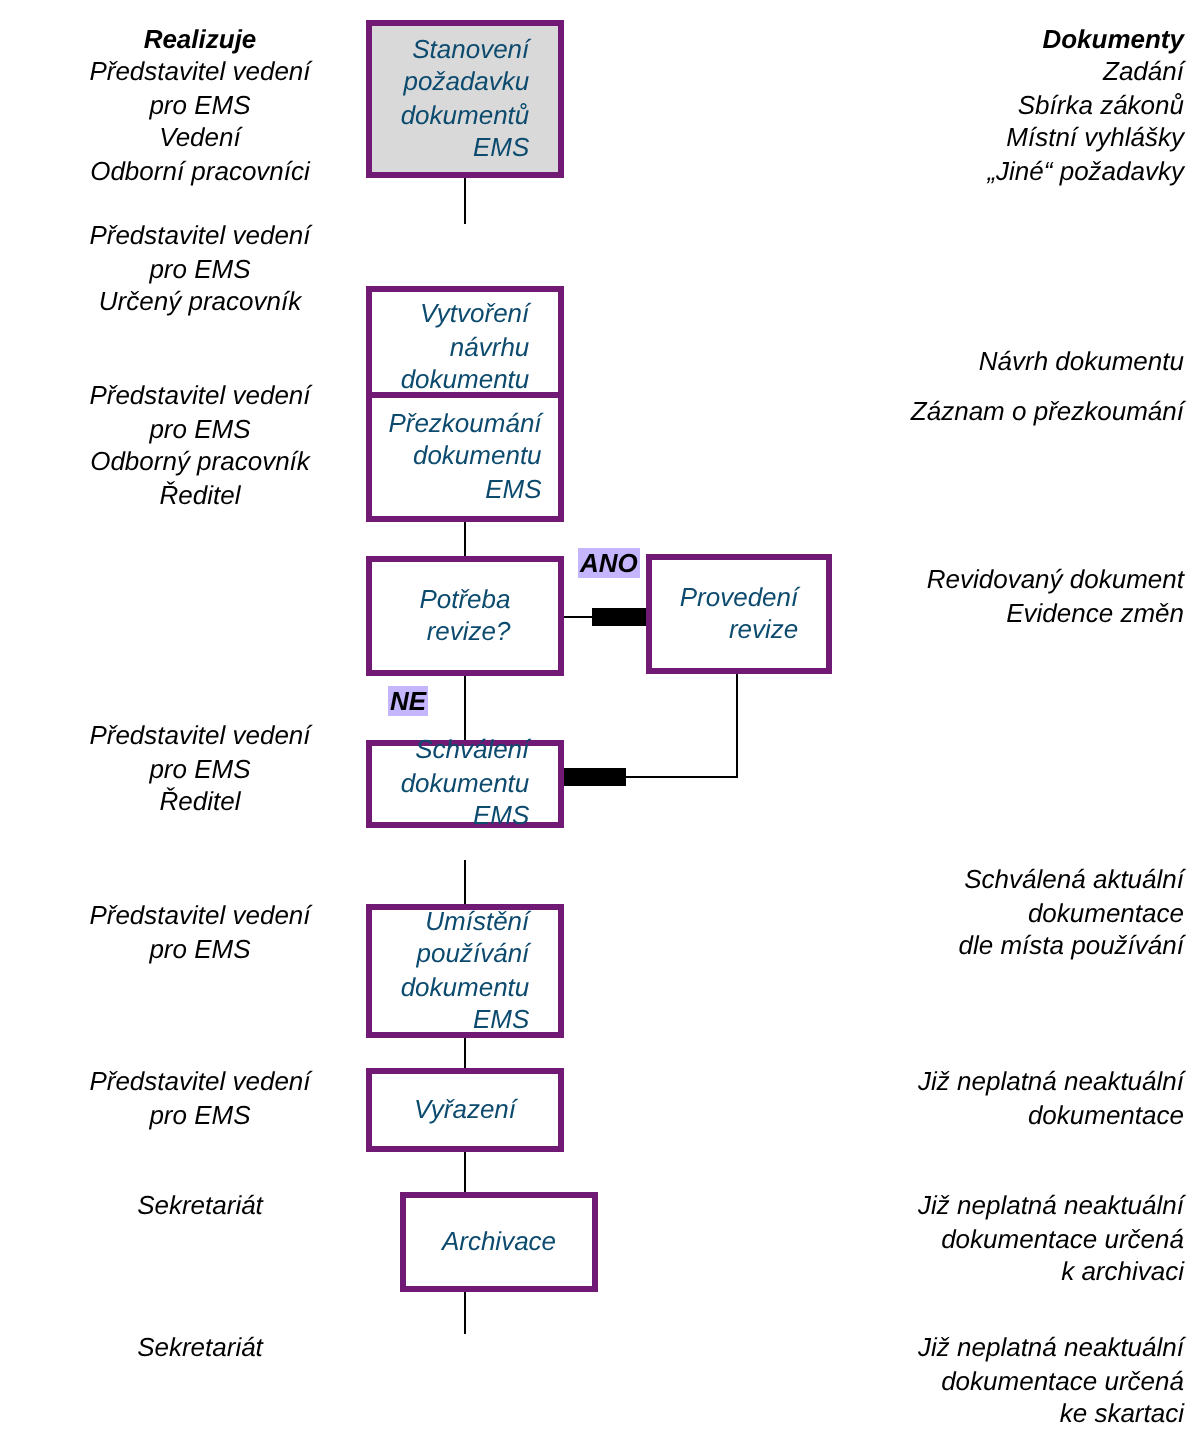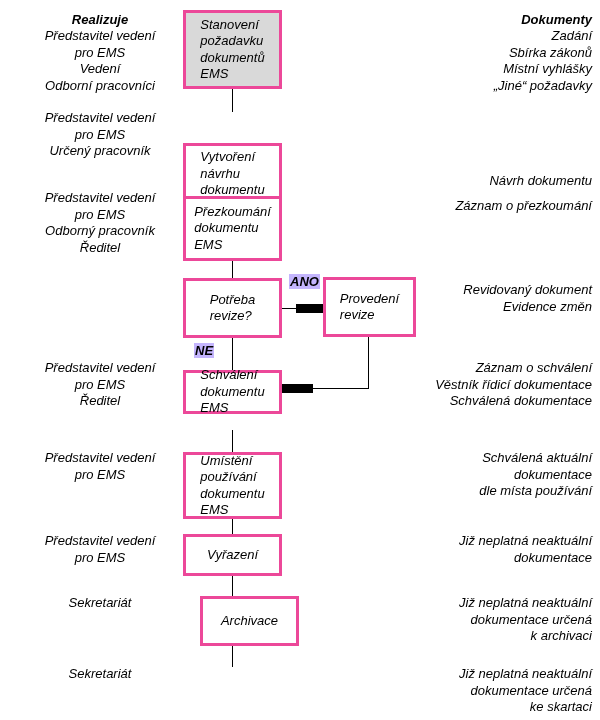--- a/index.html
+++ b/index.html
@@ -24,30 +24,30 @@
     white-space:pre-line;
   }
   .col-left{ left:20px; width:160px; text-align:center; }
   .col-right{ right:8px; width:230px; text-align:right; }
   .col-head{ font-weight:bold; }
 
   
   .node{
     position:absolute;
     box-sizing:border-box;
-    border:3px solid #ec4899;
+    border:3px solid #701a75;
     background:#ffffff;
     display:flex;
     align-items:center;
     justify-content:center;
-    text-align:left;
+    text-align:right;
     font-style:italic;
     font-size:13px;
     line-height:16.5px;
-    color:#000000;
+    color:#0c4a6e;
     white-space:pre-line;
   }
   .node.shaded{ background:#d9d9d9; }
 
   
   .vline{
     position:absolute;
     width:1px;
     background:#000;
   }
@@ -105,24 +105,21 @@
   <div class="col-text col-left" style="top:666px;">Sekretariát</div>
 
   <div class="col-text col-right" style="top:28px;">Zadání
 Sbírka zákonů
 Místní vyhlášky
 „Jiné“ požadavky</div>
   <div class="col-text col-right" style="top:141px;margin-top:32px;">Návrh dokumentu</div>
   <div class="col-text col-right" style="top:198px;">Záznam o přezkoumání</div>
   <div class="col-text col-right" style="top:282px;">Revidovaný dokument
 Evidence změn</div>
-  <div class="col-text col-right" style="top:360px;">Záznam o schválení
-Věstník řídicí dokumentace
-Schválená dokumentace</div>
-  <div class="col-text col-right" style="top:450px;">Schválená aktuální
+  <div class="col-text col-right" style="top:432px;">Schválená aktuální
 dokumentace
 dle místa používání</div>
   <div class="col-text col-right" style="top:533px;">Již neplatná neaktuální
 dokumentace</div>
   <div class="col-text col-right" style="top:595px;">Již neplatná neaktuální
 dokumentace určená
 k archivaci</div>
   <div class="col-text col-right" style="top:666px;">Již neplatná neaktuální
 dokumentace určená
 ke skartaci</div>

